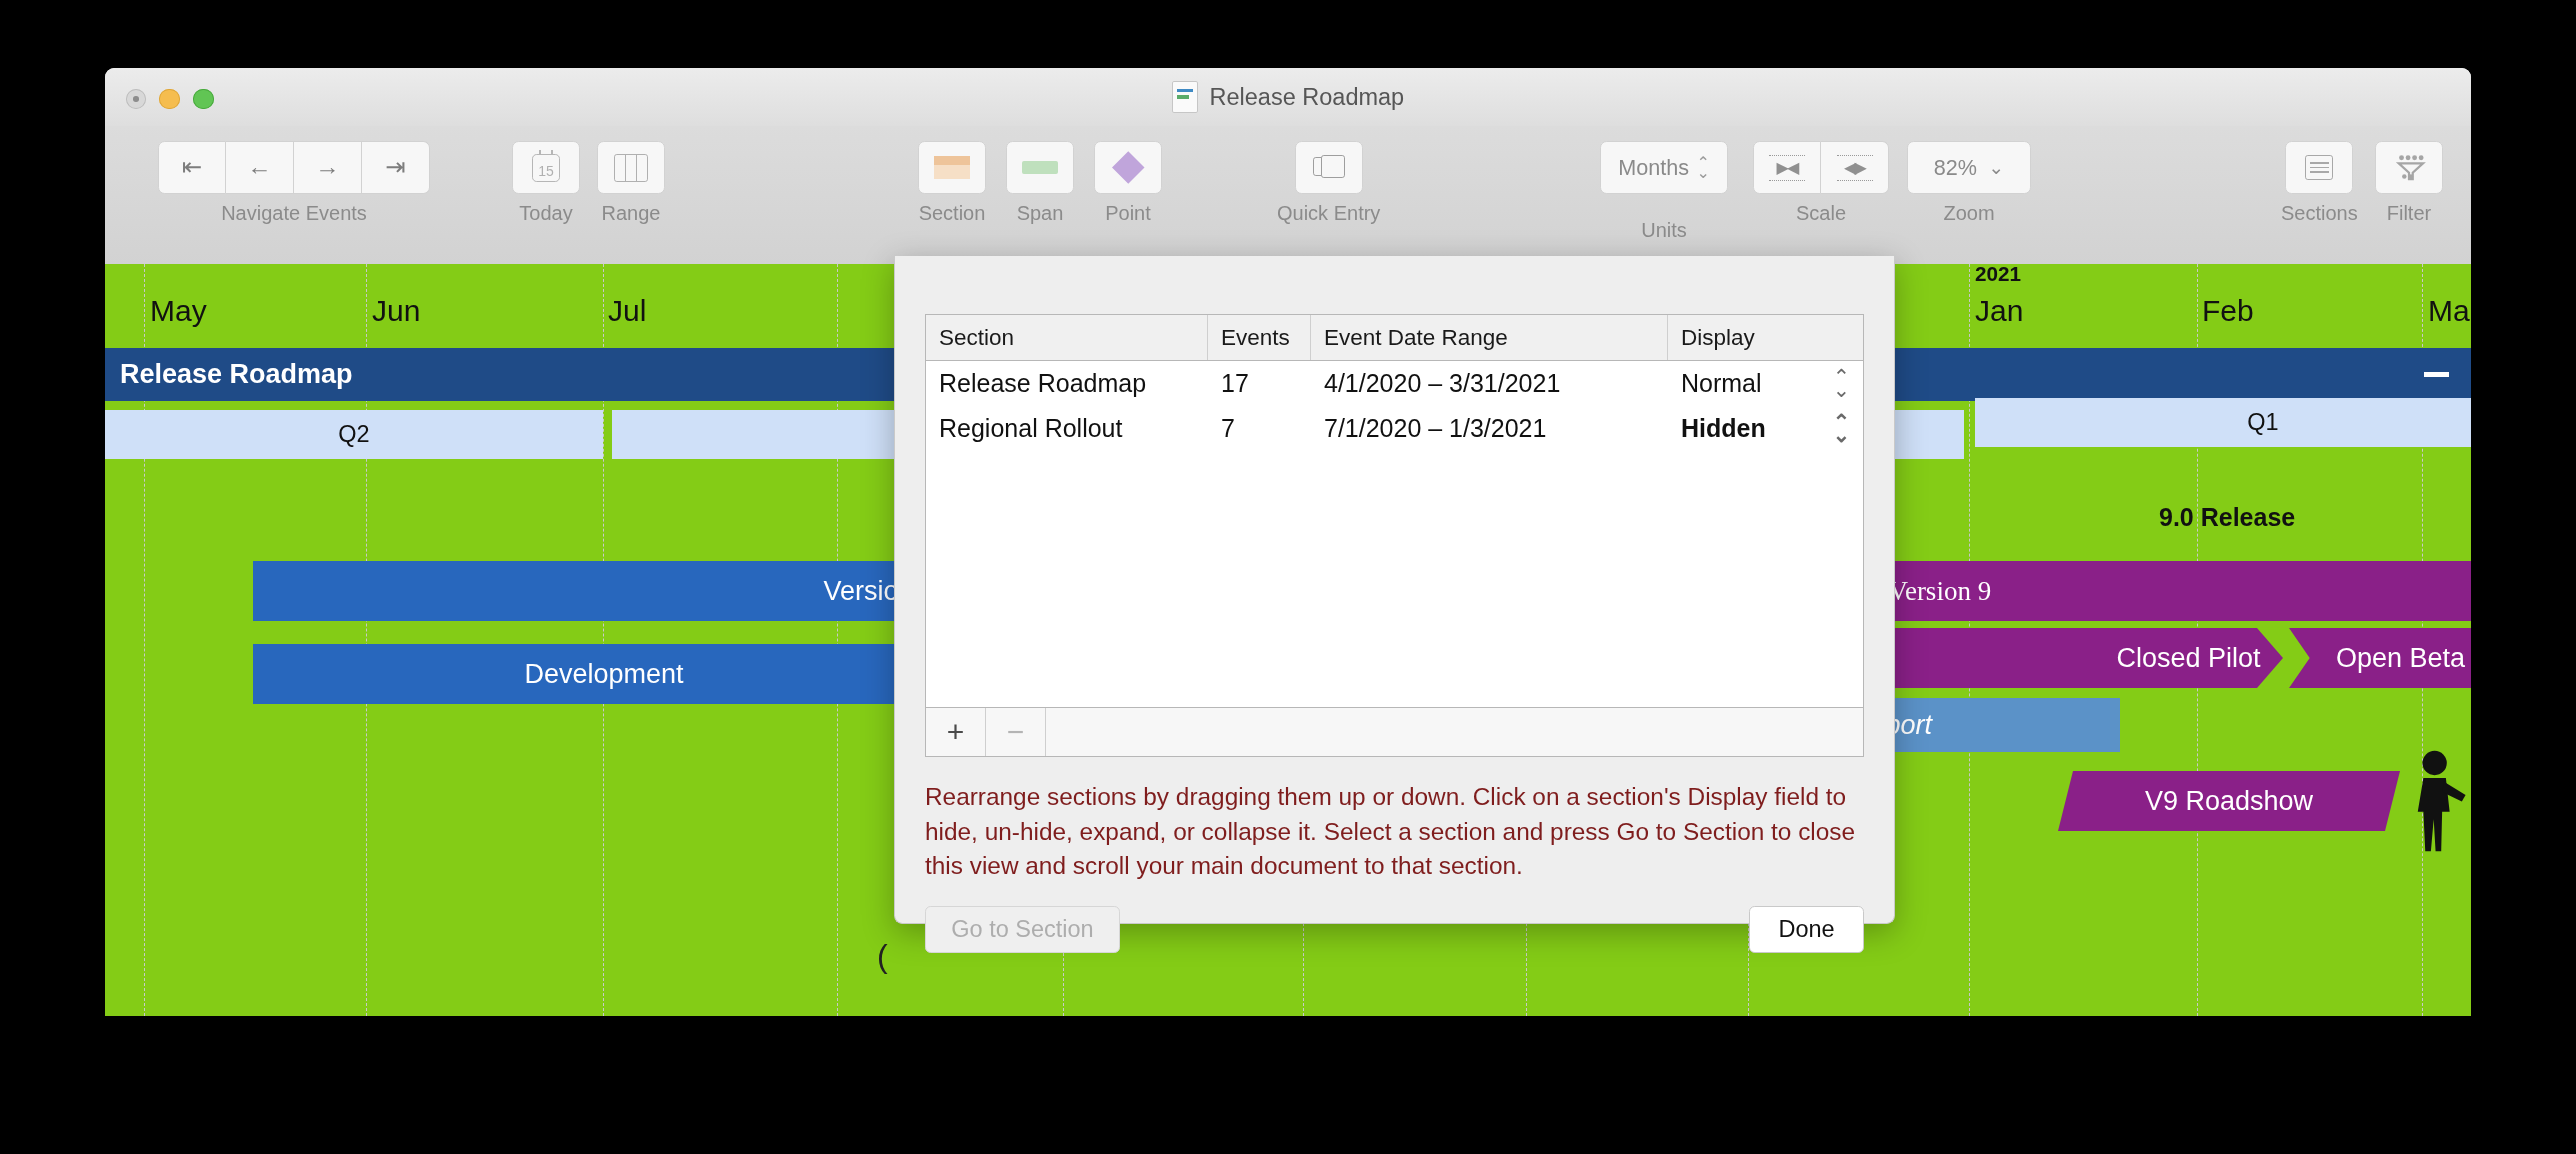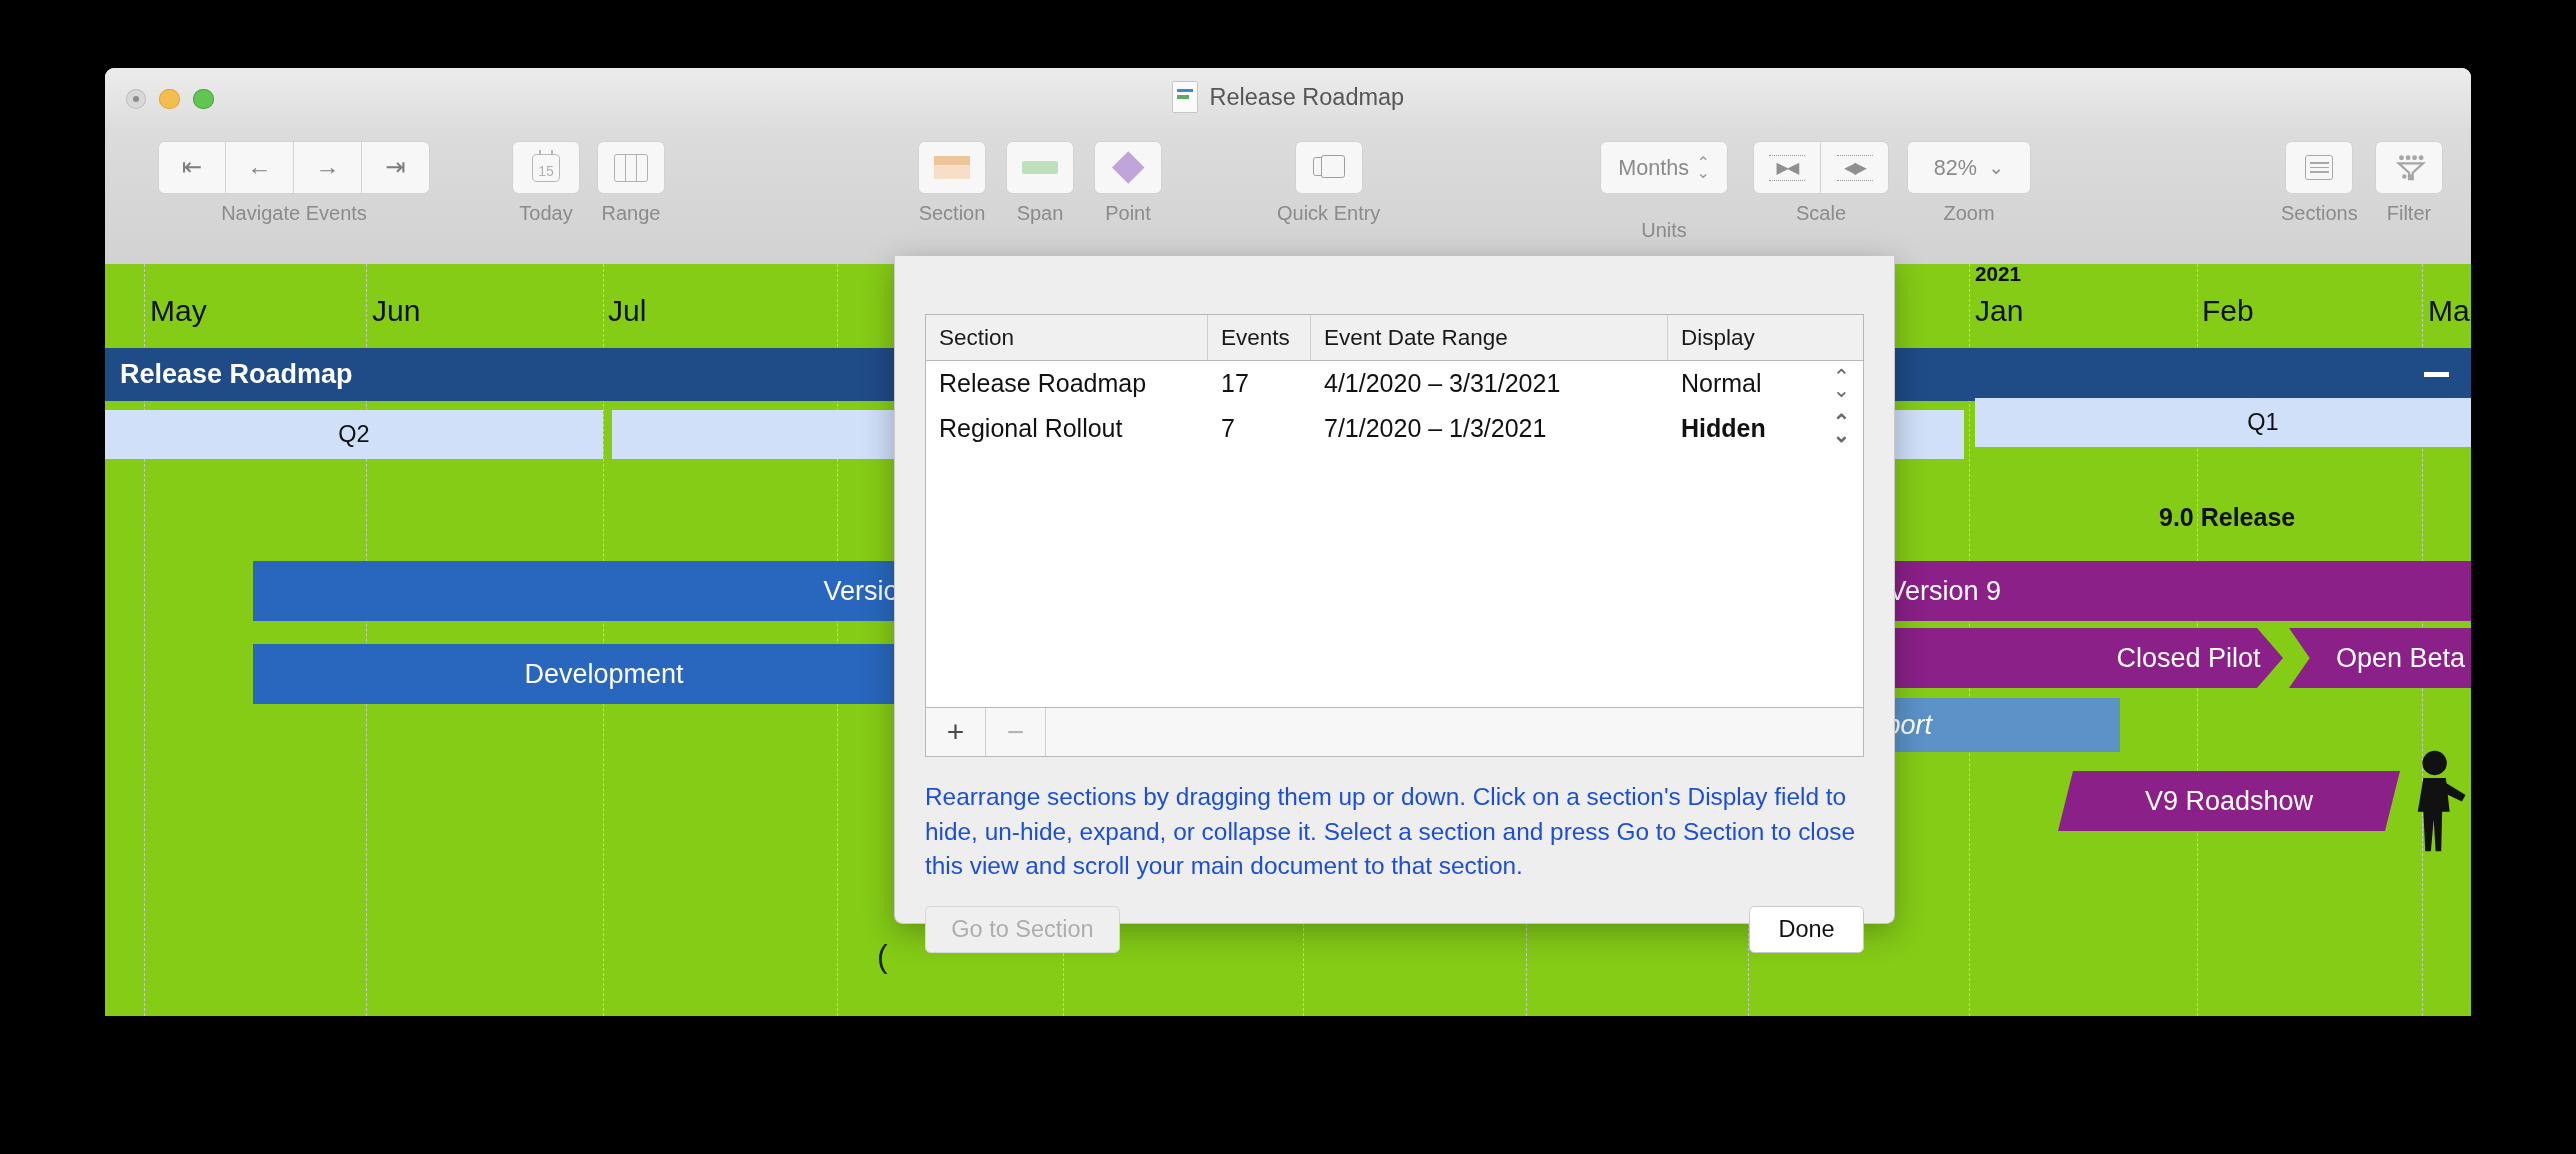--- a/index.html
+++ b/index.html
@@ -139,21 +139,21 @@
            margin-left:3.8px;}
 
   .tfoot{
     position:absolute;left:30px;top:452px;width:939px;height:49px;
     background:#f7f7f7;border:0.9px solid #b7b7b7;border-top:none;box-sizing:border-box;display:flex;
   }
   .tfbtn{width:60px;height:100%;display:flex;align-items:center;justify-content:center;
          font-size:30px;color:#4a4a4a;border-right:0.9px solid #cfcfcf;box-sizing:border-box;}
   .tfbtn.dis{color:#b4b4b4;}
 
-  .helptext{position:absolute;left:30px;top:524px;width:939px;font-size:24.4px;color:#1d4ed8;
+  .helptext{position:absolute;left:30px;top:524px;width:939px;font-size:24.4px;color:#7f1d1d;
             line-height:1.42;}
 
   .gotobtn{
     position:absolute;left:30px;top:650px;width:193px;height:45px;
     background:#efefef;border:0.9px solid #d6d6d6;border-radius:5.6px;
     display:flex;align-items:center;justify-content:center;font-size:23.5px;color:#adadad;
   }
   .donebtn{
     position:absolute;right:30px;top:650px;width:113px;height:45px;
     background:#ffffff;border:0.9px solid #c9c9c9;border-radius:5.6px;
@@ -364,21 +364,21 @@
     <div class="mstone-lbl" style="left:2054px; top:239px;">9.0 Release</div>
 
     <div class="bar blue" style="left:148px; top:297px; width:702px; height:60px; justify-content:flex-end; padding-right:19px; box-sizing:border-box;">
       <span>Version 8</span>
     </div>
     <div class="bar blue" style="left:148px; top:364px; width:702px; height:60px; justify-content:center;margin-top:16px;">
       <span>Development</span>
     </div>
 
     <div class="bar purple" style="left:1774px; top:297px; width:623px; height:60px; padding-left:9.4px; box-sizing:border-box;
-         clip-path:polygon(0 0, calc(100% - 28px) 0, 100% 50%, calc(100% - 28px) 100%, 0 100%);">
+         clip-path:polygon(0 0, calc(100% - 28px) 0, 100% 50%, calc(100% - 28px) 100%, 0 100%);font-family:Liberation Serif, serif;">
       <span>Version 9</span>
     </div>
 
     <div class="bar purple" style="left:1774px; top:364px; width:404px; height:60px; justify-content:flex-end; padding-right:22.5px; box-sizing:border-box;
          clip-path:polygon(0 0, calc(100% - 26px) 0, 100% 50%, calc(100% - 26px) 100%, 0 100%);">
       <span>Closed Pilot</span>
     </div>
 
     <div class="bar purple" style="left:2184px; top:364px; width:223px; height:60px; justify-content:center;
          clip-path:polygon(0 0, calc(100% - 26px) 0, 100% 50%, calc(100% - 26px) 100%, 0 100%, 20.7px 50%);">

